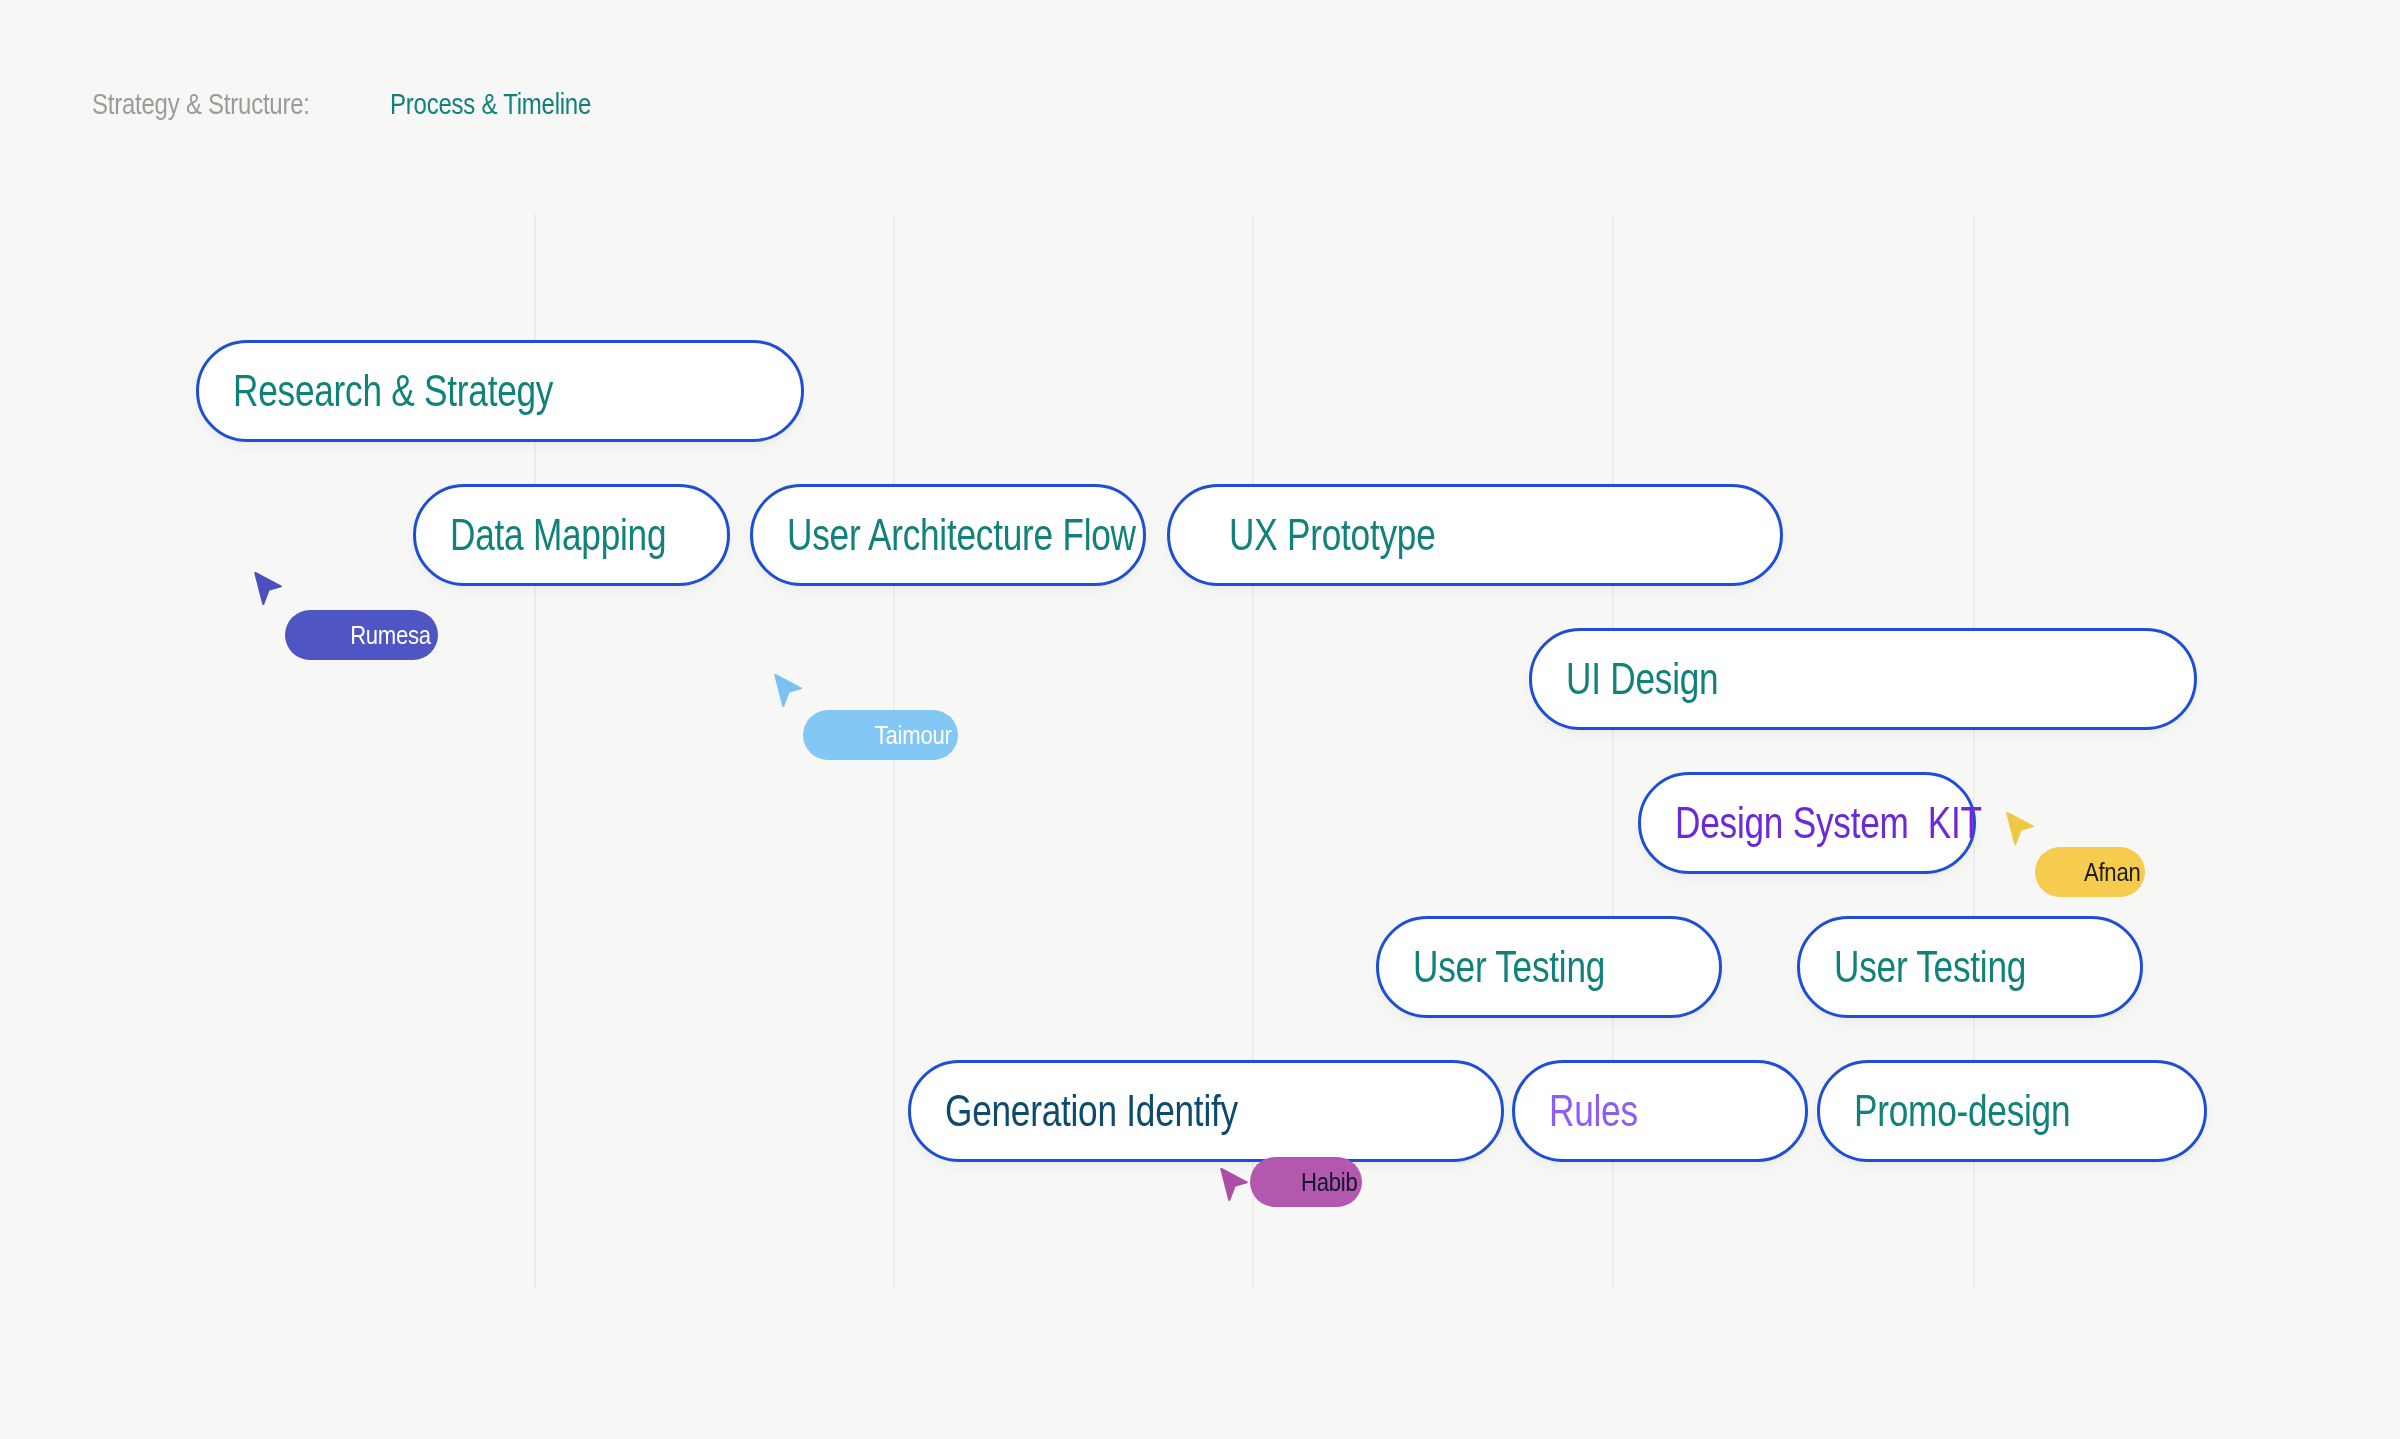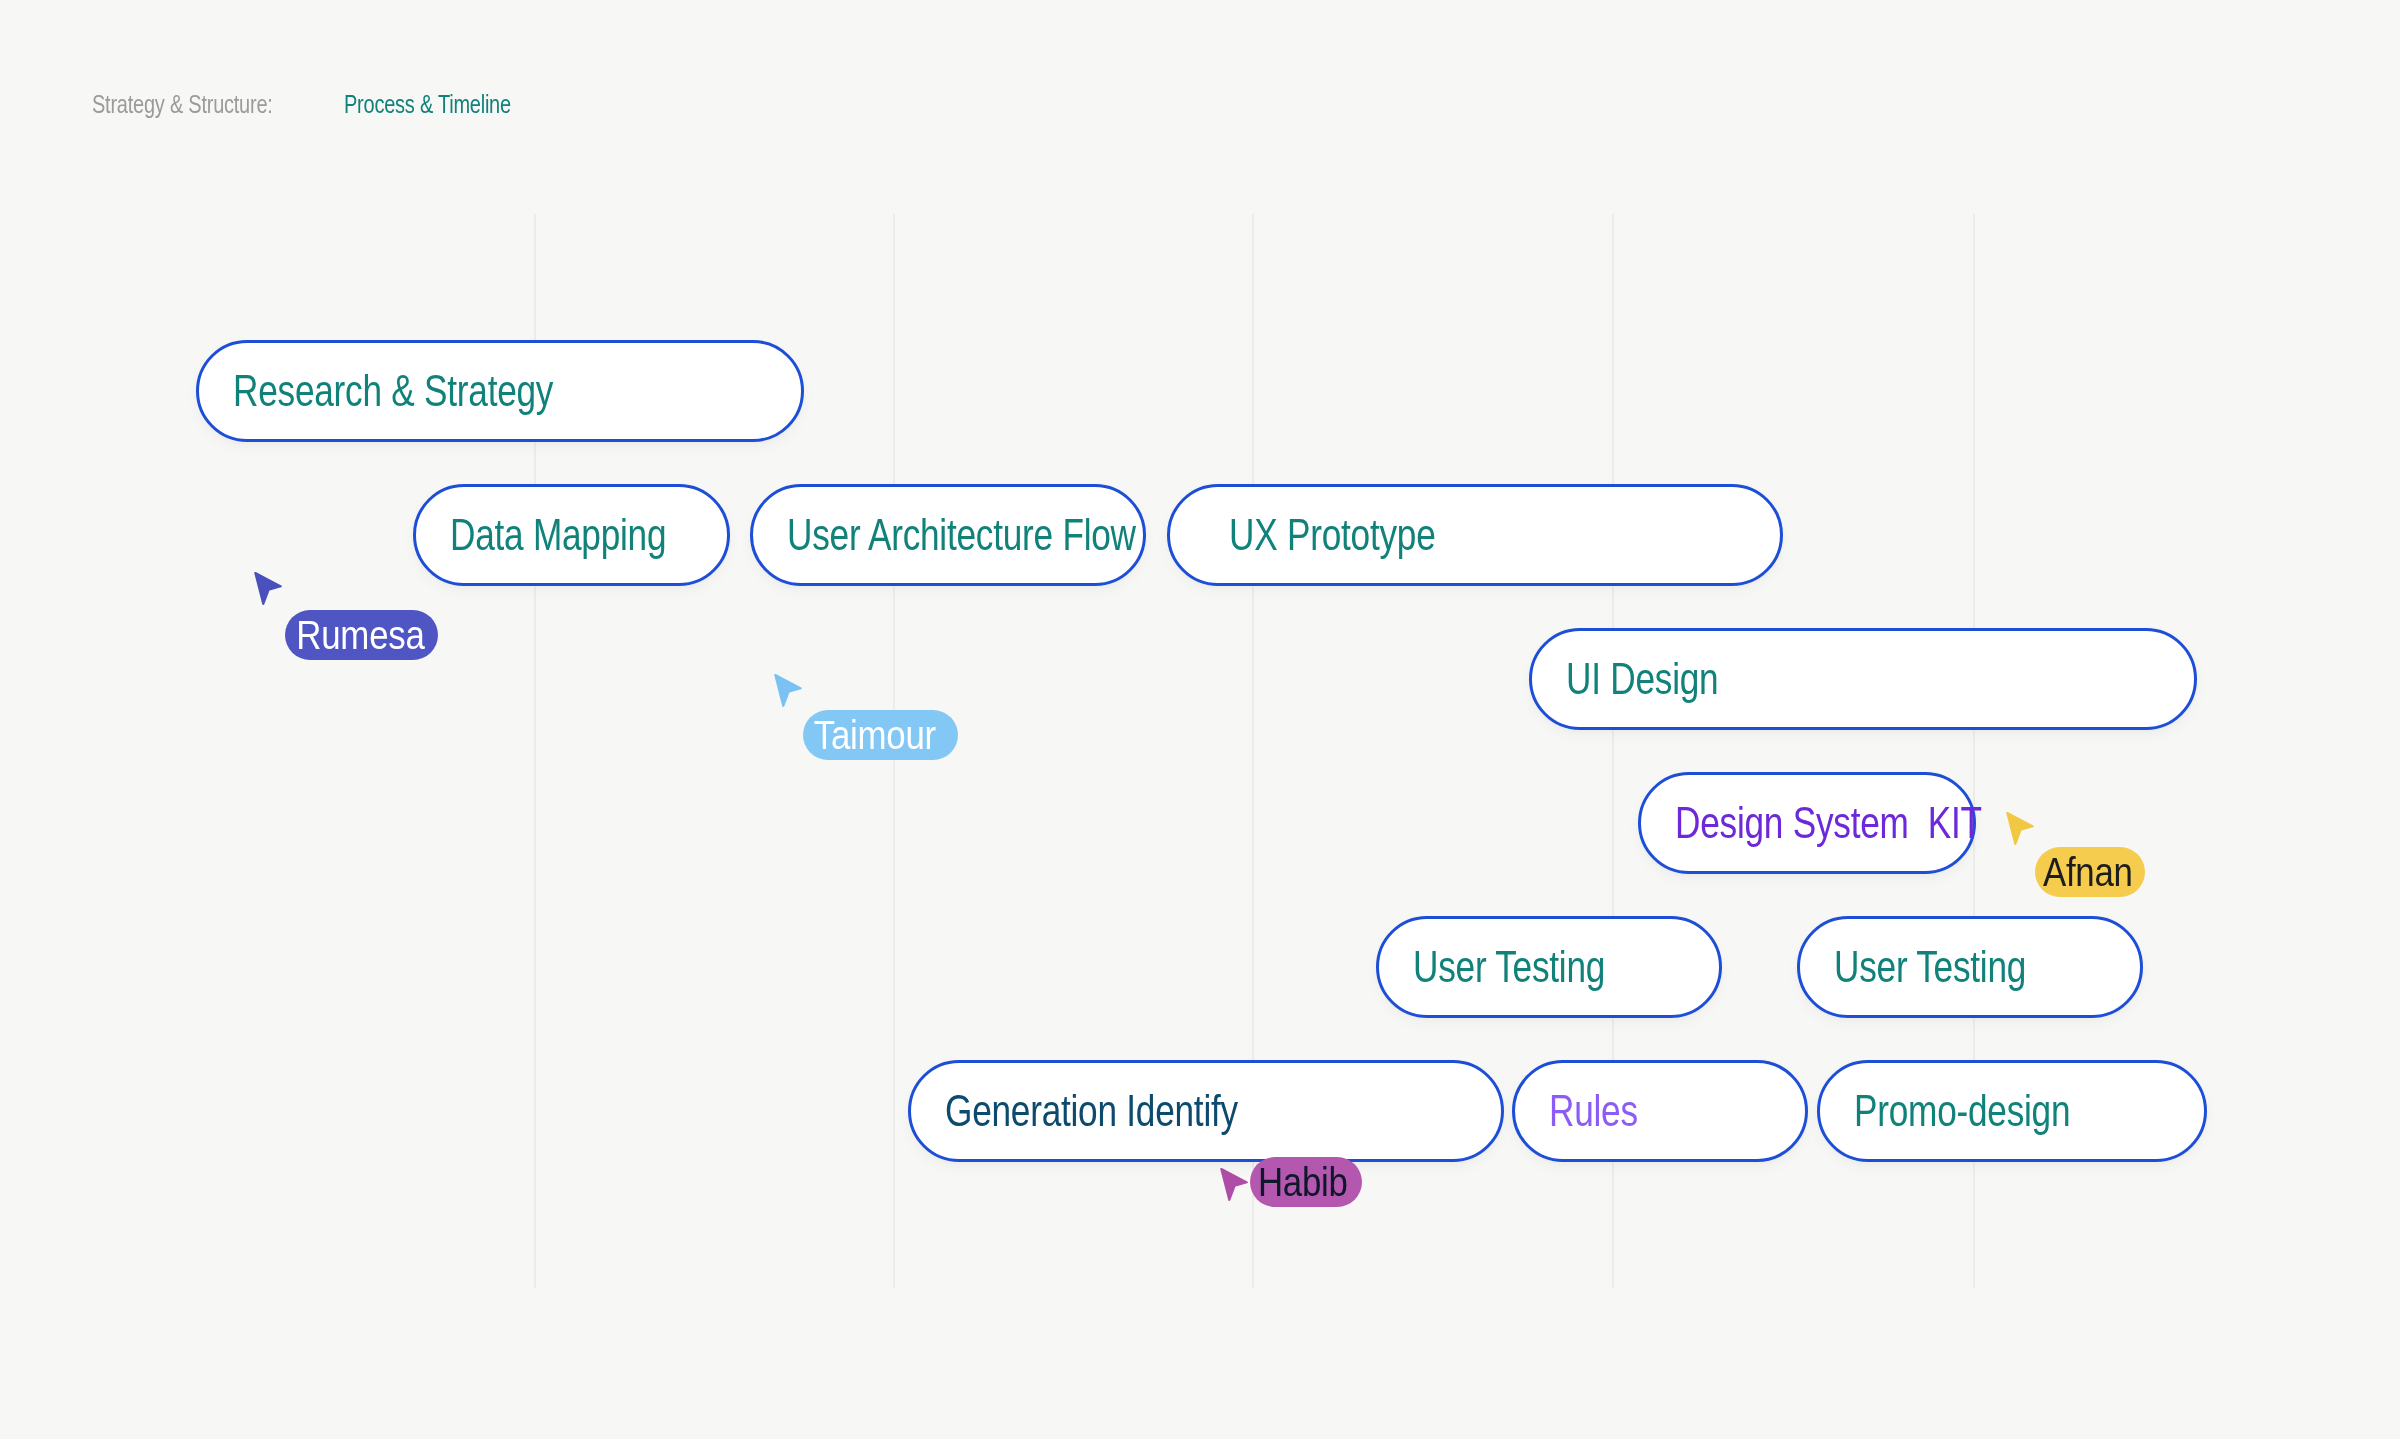--- a/index.html
+++ b/index.html
@@ -15,21 +15,21 @@
     overflow: hidden;
     background: #F7F7F5;
   }
   .page-header {
     position: absolute;
     left: 92px;
     top: 90px;
     display: flex;
     align-items: baseline;
     gap: 26px;
-    font-size: 25px;
+    font-size: 30px;
     line-height: 28px;
     white-space: pre;
   }
   .page-header .section-label { color: #9B9B98; }
   .page-header .page-link { color: #11827A; cursor: pointer; }
   .cond {
     display: inline-block;
     transform: scaleX(0.8);
     transform-origin: 0 50%;
     letter-spacing: -0.3px;
@@ -68,22 +68,22 @@
     position: absolute;
     width: 34px;
     height: 34px;
   }
   .name-tag {
     position: absolute;
     height: 50px;
     border-radius: 25px;
     display: flex;
     align-items: center;
-    justify-content: flex-start;
-    font-size: 41px;
+    justify-content: flex-end;
+    font-size: 26px;
     line-height: 1;
     white-space: pre;
   }
 </style>
 </head>
 <body>
 
 <div class="screen" style="background: rgb(247, 247, 245);">
   <div class="page-header">
     <span class="section-label" style="color: rgb(155, 155, 152);"><span class="cond">Strategy &amp; Structure:</span></span>

